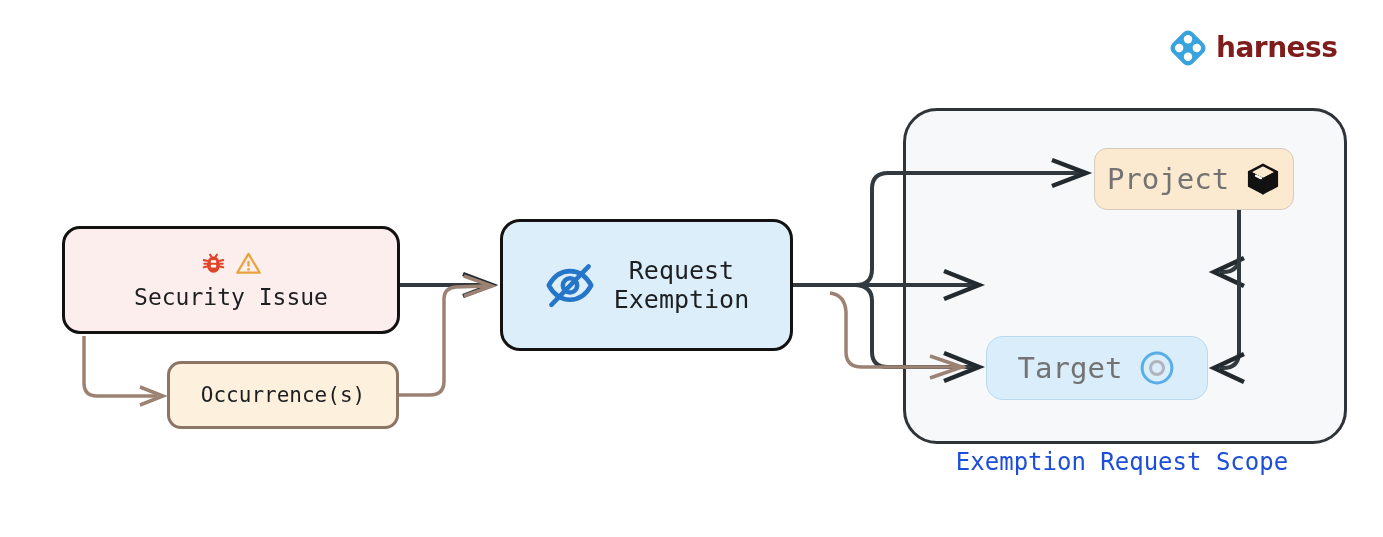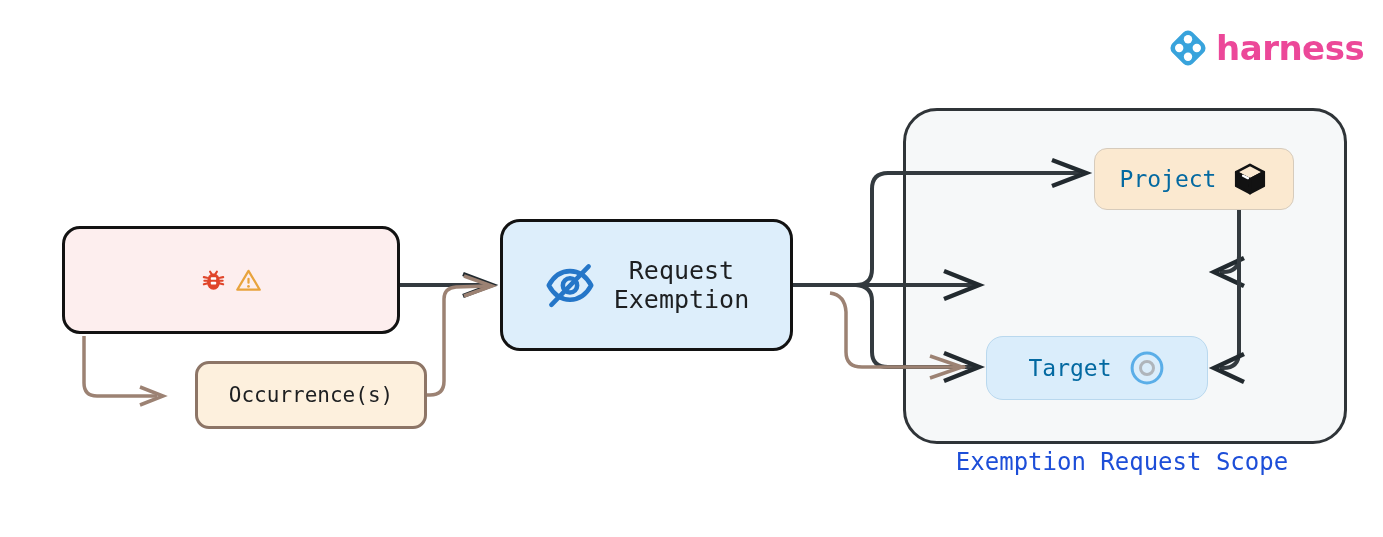--- a/index.html
+++ b/index.html
@@ -23,24 +23,24 @@
     position: absolute;
     top: 28px;
     left: 1168px;
     display: flex;
     align-items: center;
     gap: 8px;
   }
   .brand-mark { width: 40px; height: 40px; display: block; }
   .brand-text {
     font-family: "DejaVu Sans", "Liberation Sans", sans-serif;
-    font-size: 34px;
+    font-size: 28px;
     font-weight: 700;
     letter-spacing: -0.5px;
-    color: #ec4899;
+    color: #7f1d1d;
     line-height: 1;
   }
 
   
   .node {
     position: absolute;
     box-sizing: border-box;
     display: flex;
     align-items: center;
     justify-content: center;
@@ -71,21 +71,20 @@
   }
   #node-security .label { font-size: 23px; }
 
   
   #node-occurrence {
     left: 167px; top: 361px;
     width: 232px; height: 68px;
     background: #fdf0dd;
     border: 3px solid #8d7566;
     border-radius: 14px;
-    margin-left: 28px;
   }
   #node-occurrence .label { font-size: 21px; }
 
   
   #node-request {
     left: 500px; top: 219px;
     width: 293px; height: 132px;
     background: #ddeefb;
     border: 3px solid #121212;
     border-radius: 20px;
@@ -121,22 +120,22 @@
     display: flex;
     align-items: center;
     justify-content: center;
     gap: 16px;
     border-radius: 13px;
     border: 1px solid;
     z-index: 5;
   }
   .scope-node .label {
     font-family: "DejaVu Sans Mono", "Liberation Mono", monospace;
-    font-size: 23px;
-    color: #0369a1;
+    font-size: 29px;
+    color: #737373;
   }
 
   #node-project {
     left: 1094px; top: 148px;
     width: 200px; height: 62px;
     background: #fbe9d0;
     border-color: #d6cbbc;
   }
   #node-pipeline {
     left: 986px; top: 240px;
@@ -232,20 +231,21 @@
         <ellipse cx="12" cy="13" rx="5.8" ry="7.3" fill="#E0452A"></ellipse>
         <rect x="9.6" y="9.1" width="4.8" height="2.3" rx="0.6" fill="#ffffff"></rect>
         <rect x="9.6" y="13.2" width="4.8" height="2.3" rx="0.6" fill="#ffffff"></rect>
       </svg>
       <svg width="27" height="27" viewBox="0 0 24 24">
         <path d="M12 3.4 L22 20.2 L2 20.2 Z" fill="none" stroke="#E8A33D" stroke-width="2" stroke-linejoin="round"></path>
         <rect x="11" y="9.5" width="2" height="5.4" rx="1" fill="#E8A33D"></rect>
         <circle cx="12" cy="17.3" r="1.2" fill="#E8A33D"></circle>
       </svg>
     </div>
+    <span class="label">Security Issue</span>
   </div>
 
   <div class="node" id="node-occurrence">
     <span class="label">Occurrence(s)</span>
   </div>
 
   <div class="node" id="node-request">
     <svg width="52" height="52" viewBox="0 0 24 24">
       <g fill="none" stroke="#2576C8" stroke-width="2.1" stroke-linecap="round" stroke-linejoin="round">
         <path d="M2.2 12.2 C4.6 7.8 8.1 5.6 12 5.6 C15.9 5.6 19.4 7.8 21.8 12.2 C19.4 16.6 15.9 18.8 12 18.8 C8.1 18.8 4.6 16.6 2.2 12.2 Z"></path>

